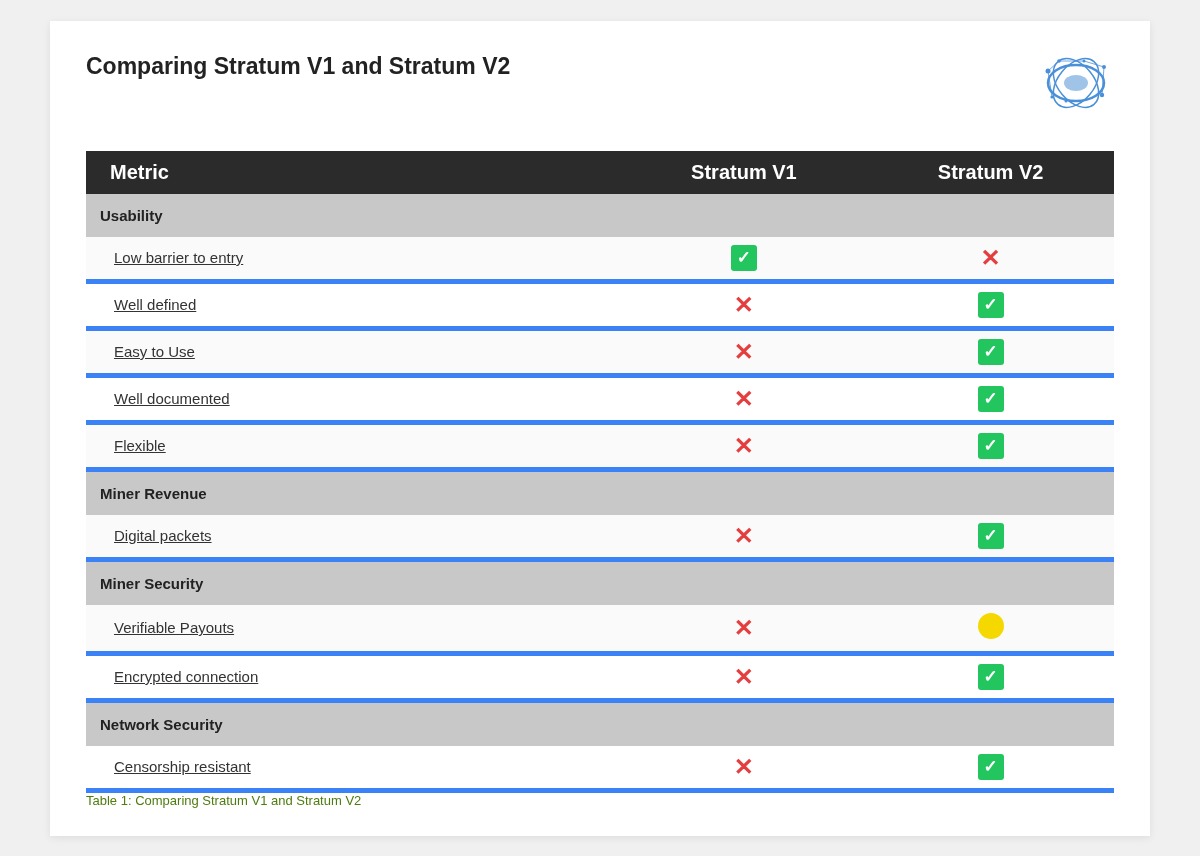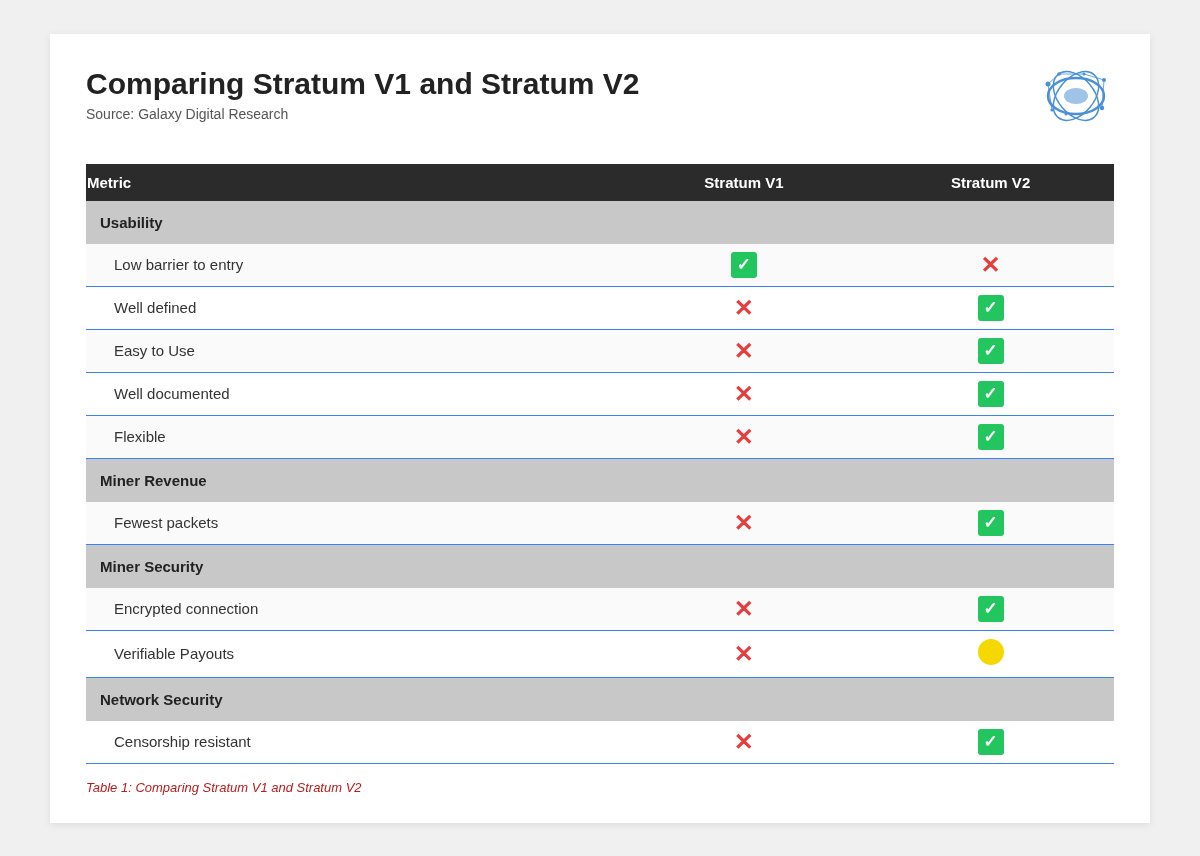--- a/index.html
+++ b/index.html
@@ -20,21 +20,21 @@
       box-shadow: 0 2px 8px rgba(0,0,0,0.08);
     }
     .header {
       display: flex;
       justify-content: space-between;
       align-items: flex-start;
       margin-bottom: 18px;
     }
     .title-block {}
     .main-title {
-      font-size: 30px;
+      font-size: 23px;
       font-weight: bold;
       color: #222;
       line-height: 1.2;
     }
     .subtitle {
       font-size: 14px;
       color: #555;
       margin-top: 4px;
     }
     .logo-area {
@@ -49,37 +49,38 @@
       font-size: 15px;
     }
     .col-metric { width: 52%; }
     .col-v1 { width: 24%; text-align: center; }
     .col-v2 { width: 24%; text-align: center; }
     thead tr {
       background: #2b2b2b;
       color: #fff;
     }
     thead th {
-      padding: 10px 1px;
-      font-weight: bold;
-      font-size: 15px;
+      padding: 10px 24px;
+      font-weight: bold;
+      font-size: 20px;
     }
     thead th.col-metric { text-align: left; }
     .category-row td {
       background: #c8c8c8;
       font-weight: bold;
       font-size: 15px;
       padding: 13px 14px;
       color: #222;
     }
     .data-row td {
       background: #fff;
       padding: 8px 14px;
-      border-bottom: 1px solid #3b82f6;
+      border-bottom: 5px solid #3b82f6;
       color: #333;
+      text-decoration: underline;
     }
     .data-row:nth-child(even) td {
       background: #fafafa;
     }
     .metric-cell {
       padding-left: 28px !important;
       text-align: left;
     }
     .icon-cell {
       text-align: center;
@@ -107,33 +108,30 @@
     }
     .circle-yellow {
       display: inline-block;
       background: #f5d800;
       border-radius: 50%;
       width: 26px;
       height: 26px;
     }
     .table-caption {
       font-size: 13px;
-      color: #b91c1c;
-      font-style: italic;
-      margin-top: 16px;
+      color: #4d7c0f;
     }
   </style>
 </head>
 <body>
 
 <div class="card">
   <div class="header">
     <div class="title-block">
       <div class="main-title">Comparing Stratum V1 and Stratum V2</div>
-      <div class="subtitle">Source: Galaxy Digital Research</div>
     </div>
     <div class="logo-area">
       <svg viewBox="0 0 110 80" xmlns="http://www.w3.org/2000/svg" width="110" height="80">
 
         <ellipse cx="72" cy="30" rx="28" ry="18" fill="none" stroke="#4a90d9" stroke-width="2.5"></ellipse>
         <ellipse cx="72" cy="30" rx="28" ry="18" fill="none" stroke="#4a90d9" stroke-width="1.5" transform="rotate(50 72 30)"></ellipse>
         <ellipse cx="72" cy="30" rx="28" ry="18" fill="none" stroke="#4a90d9" stroke-width="1.5" transform="rotate(-50 72 30)"></ellipse>
         <ellipse cx="72" cy="30" rx="12" ry="8" fill="#a0c4e8"></ellipse>
 
         <circle cx="44" cy="18" r="2.5" fill="#4a90d9"></circle>
@@ -187,36 +185,36 @@
         </tr>
         <tr class="data-row">
           <td class="metric-cell">Flexible</td>
           <td class="icon-cell"><span class="cross-red">✕</span></td>
           <td class="icon-cell"><span class="check-green">✓</span></td>
         </tr>
         <tr class="category-row">
           <td colspan="3">Miner Revenue</td>
         </tr>
         <tr class="data-row">
-          <td class="metric-cell">Fewest packets</td>
+          <td class="metric-cell">Digital packets</td>
           <td class="icon-cell"><span class="cross-red">✕</span></td>
           <td class="icon-cell"><span class="check-green">✓</span></td>
         </tr>
         <tr class="category-row">
           <td colspan="3">Miner Security</td>
         </tr>
         <tr class="data-row">
+          <td class="metric-cell">Verifiable Payouts</td>
+          <td class="icon-cell"><span class="cross-red">✕</span></td>
+          <td class="icon-cell"><span class="circle-yellow"></span></td>
+        </tr>
+        <tr class="data-row">
           <td class="metric-cell">Encrypted connection</td>
           <td class="icon-cell"><span class="cross-red">✕</span></td>
           <td class="icon-cell"><span class="check-green">✓</span></td>
-        </tr>
-        <tr class="data-row">
-          <td class="metric-cell">Verifiable Payouts</td>
-          <td class="icon-cell"><span class="cross-red">✕</span></td>
-          <td class="icon-cell"><span class="circle-yellow"></span></td>
         </tr>
         <tr class="category-row">
           <td colspan="3">Network Security</td>
         </tr>
         <tr class="data-row">
           <td class="metric-cell">Censorship resistant</td>
           <td class="icon-cell"><span class="cross-red">✕</span></td>
           <td class="icon-cell"><span class="check-green">✓</span></td>
         </tr>
       </tbody>

